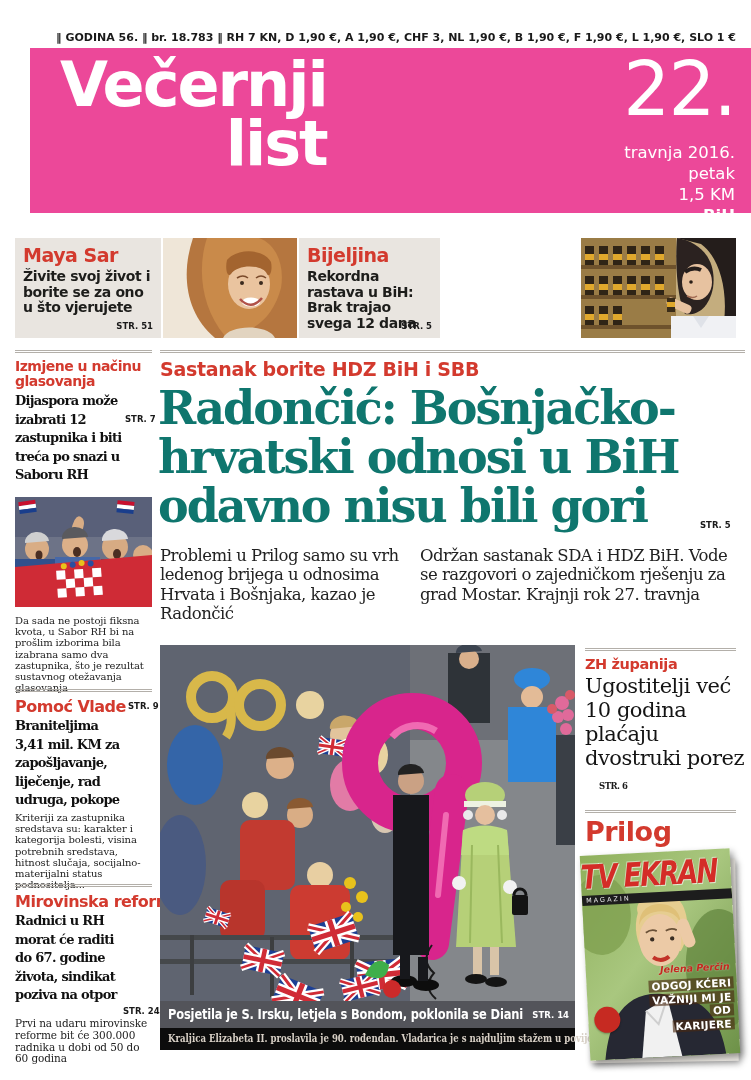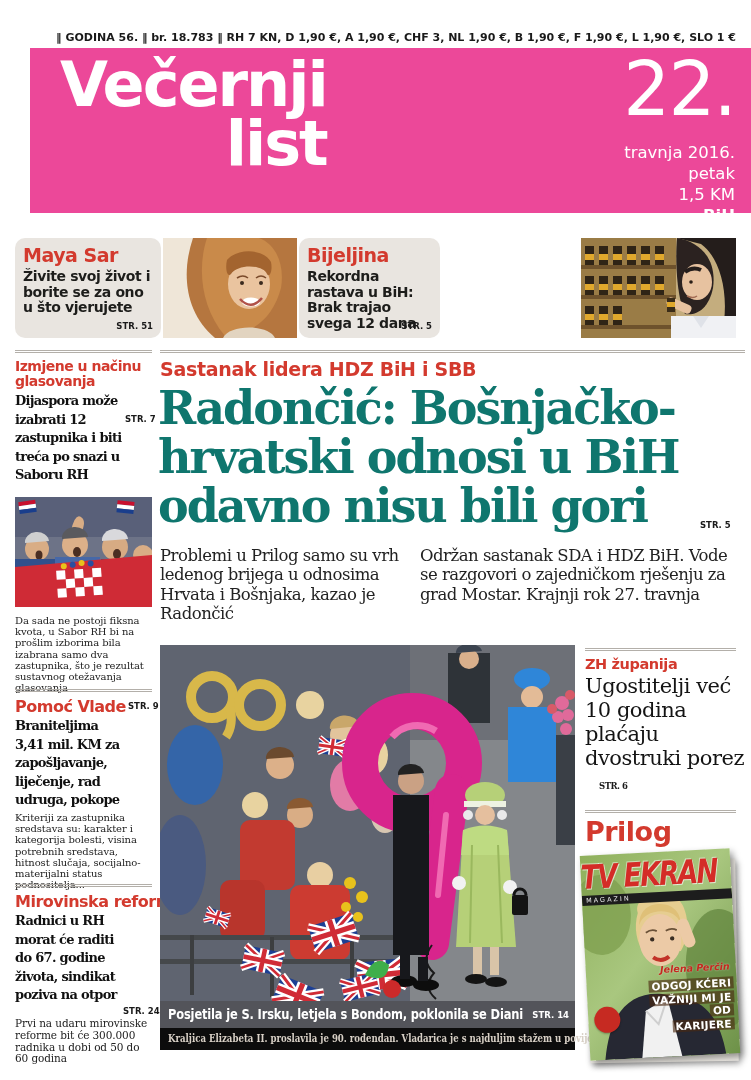--- a/index.html
+++ b/index.html
@@ -12,21 +12,21 @@
   
   .masthead{position:absolute;left:30px;top:48px;width:721px;height:165px;background:#ec4899;}
   .logo{position:absolute;left:30px;top:8px;text-align:right;color:#fff;font-weight:bold;
         font-size:62px;line-height:0.95;letter-spacing:-2px;}
   .dateblock{position:absolute;right:16px;top:4px;text-align:right;color:#fff;}
   .daynum{font-size:74px;font-weight:normal;line-height:1.0;letter-spacing:-2px;}
   .dateline{font-size:16.5px;line-height:1.28;margin-top:16px;}
   .dateline .bold{font-weight:bold;}
 
   
-  .teaser{position:absolute;top:238px;height:100px;background:#e9e5e0;box-sizing:border-box;padding:6px 8px;border-radius:10px;}
+  .teaser{position:absolute;top:238px;height:100px;background:#e9e5e0;box-sizing:border-box;padding:6px 8px;}
   .teaser-title{color:#d33a2e;font-weight:bold;font-size:19px;letter-spacing:-0.5px;margin-bottom:3px;}
   .teaser-text{font-weight:bold;font-size:14px;line-height:1.12;letter-spacing:-0.4px;color:#1d1d1b;}
   .pageref{font-size:8.5px;font-weight:bold;color:#1a1a1a;}
   .teaser .pageref{position:absolute;right:8px;bottom:7px;}
   .tphoto{position:absolute;top:238px;height:100px;overflow:hidden;}
 
   
   .rule2{position:absolute;height:3px;border-top:1px solid #b3afa9;border-bottom:1px solid #b3afa9;box-sizing:border-box;}
 
   
@@ -283,21 +283,21 @@
     <div>morat će raditi</div>
     <div>do 67. godine</div>
     <div>života, sindikat</div>
     <div>poziva na otpor</div>
   </div>
   <div class="pageref" style="position:absolute;left:123px;top:1006px;">STR. 24</div>
 
   <div class="lc-body" style="top:1018px;font-size:10.5px;">Prvi na udaru mirovinske reforme bit će 300.000 radnika u dobi od 50 do 60 godina</div>
 
   <div class="rule2" style="left:160px;top:350px;width:585px;"></div>
-  <div class="kicker lead-kicker">Sastanak lidera HDZ BiH i SBB</div>
+  <div class="kicker lead-kicker">Sastanak borite HDZ BiH i SBB</div>
 
   <div class="lead-head">
     <div>Radončić: Bošnjačko-</div>
     <div>hrvatski odnosi u BiH</div>
     <div>odavno nisu bili gori</div>
   </div>
   <div class="pageref lead-ref">STR. 5</div>
 
   <div class="deck" style="left:160px;width:262px;">Problemi u Prilog samo su vrh ledenog brijega u odnosima Hrvata i Bošnjaka, kazao je Radončić</div>
   <div class="deck" style="left:420px;width:325px;">Održan sastanak SDA i HDZ BiH. Vode se razgovori o zajedničkom rješenju za grad Mostar. Krajnji rok 27. travnja</div>

